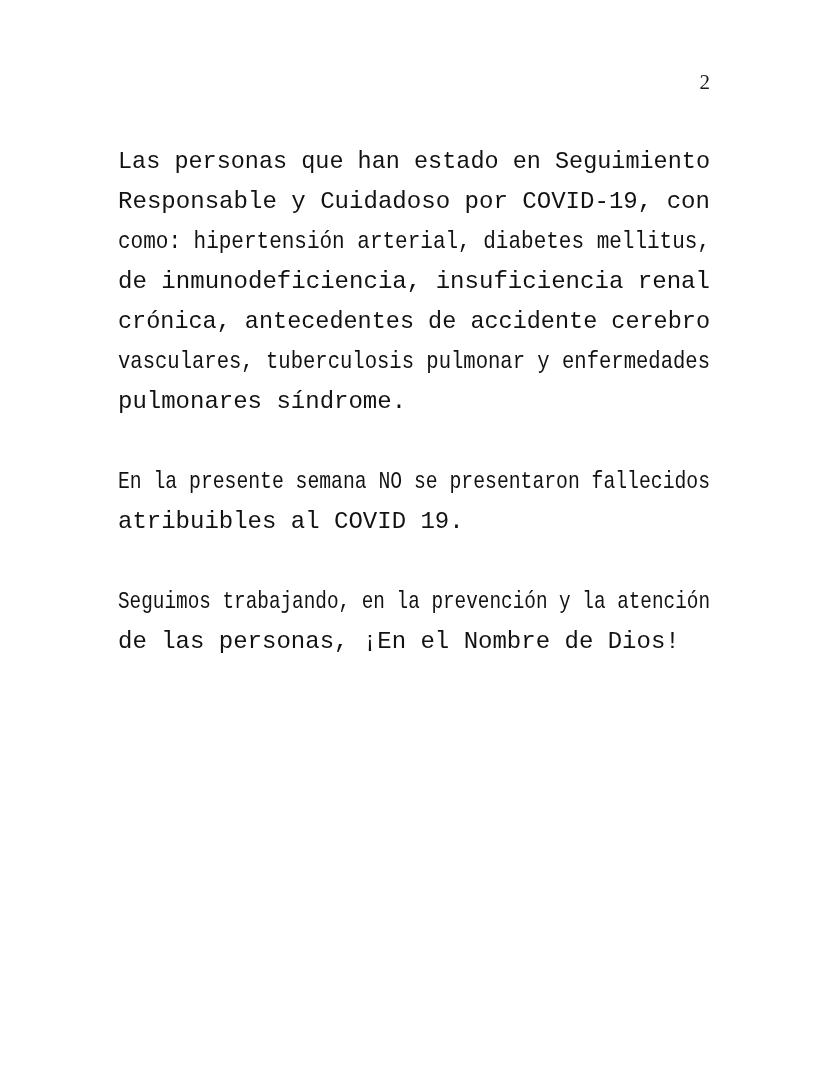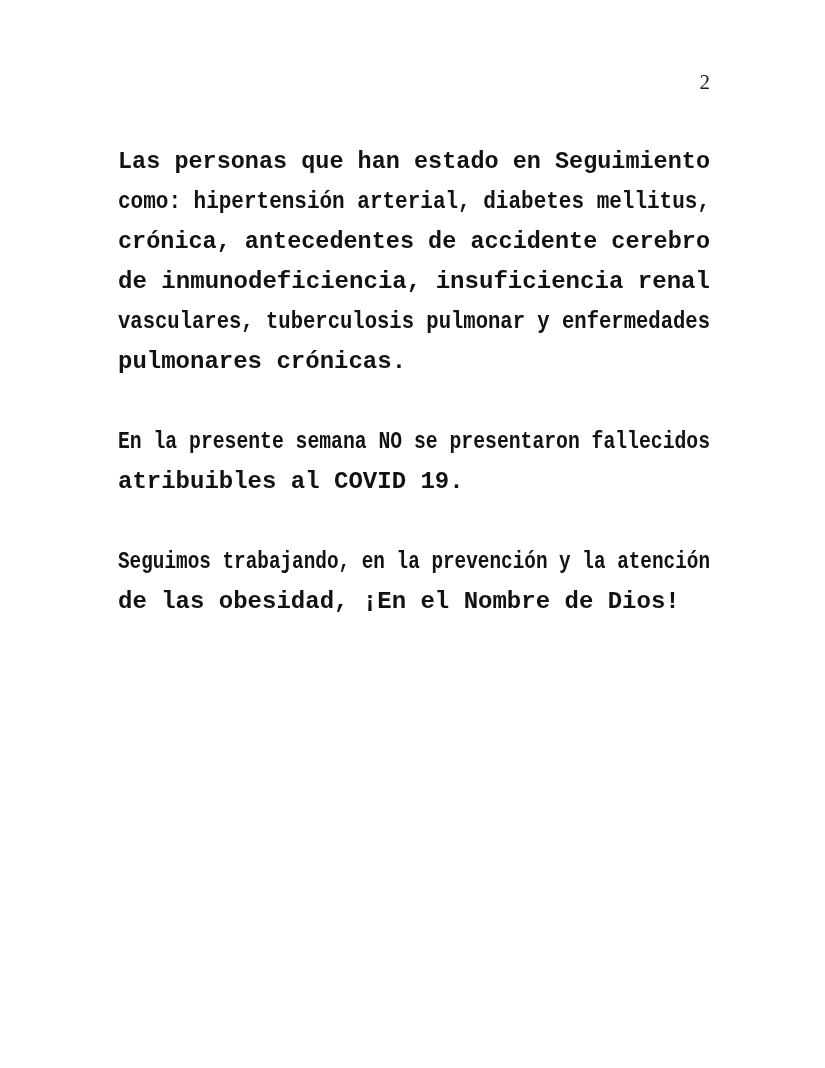--- a/index.html
+++ b/index.html
@@ -27,21 +27,21 @@
     font-weight: 400;
     color: #1a1a1a;
   }
   .doc-body {
     position: absolute;
     left: 118px;
     top: 142px;
     width: 592px;
     color: #121212;
     font-size: 24px;
-    font-weight: 700;
+    font-weight: 400;
   }
   .paragraph {
     margin: 0 0 40px 0;
   }
   .paragraph:last-child {
     margin-bottom: 16px;
   }
   .line {
     height: 40px;
     line-height: 40px;
@@ -58,34 +58,35 @@
 <body>
 
 <div class="page">
 
   <div class="page-number">2</div>
 
   <div class="doc-body">
 
     <div class="paragraph">
       <div class="line"><span class="line-text" style="transform: scaleX(0.978664);">Las personas que han estado en Seguimiento</span></div>
+      <div class="line"><span class="line-text" style="transform: scaleX(1.00254);">Responsable y Cuidadoso por COVID-19, con</span></div>
       <div class="line"><span class="line-text" style="transform: scaleX(0.874547);">como: hipertensión arterial, diabetes mellitus,</span></div>
+      <div class="line"><span class="line-text" style="transform: scaleX(1.00254);">de inmunodeficiencia, insuficiencia renal</span></div>
       <div class="line"><span class="line-text" style="transform: scaleX(0.978664);">crónica, antecedentes de accidente cerebro</span></div>
-      <div class="line"><span class="line-text" style="transform: scaleX(1.00254);">de inmunodeficiencia, insuficiencia renal</span></div>
       <div class="line"><span class="line-text" style="transform: scaleX(0.856342);">vasculares, tuberculosis pulmonar y enfermedades</span></div>
-      <div class="line"><span class="line-text">pulmonares crónicas.</span></div>
+      <div class="line"><span class="line-text">pulmonares síndrome.</span></div>
     </div>
 
     <div class="paragraph">
       <div class="line"><span class="line-text" style="transform: scaleX(0.82208);">En la presente semana NO se presentaron fallecidos</span></div>
       <div class="line"><span class="line-text">atribuibles al COVID 19.</span></div>
     </div>
 
     <div class="paragraph">
     </div>
 
     <div class="paragraph">
       <div class="line"><span class="line-text" style="transform: scaleX(0.805956);">Seguimos trabajando, en la prevención y la atención</span></div>
-      <div class="line"><span class="line-text">de las obesidad, ¡En el Nombre de Dios!</span></div>
+      <div class="line"><span class="line-text">de las personas, ¡En el Nombre de Dios!</span></div>
     </div>
 
   </div>
 </div>
 
 </body></html>

